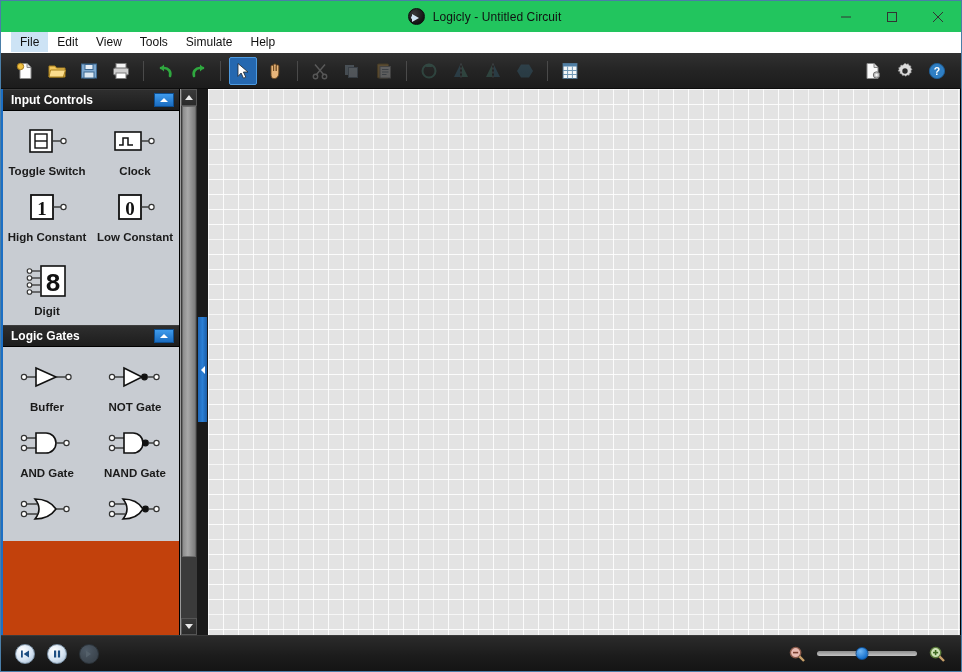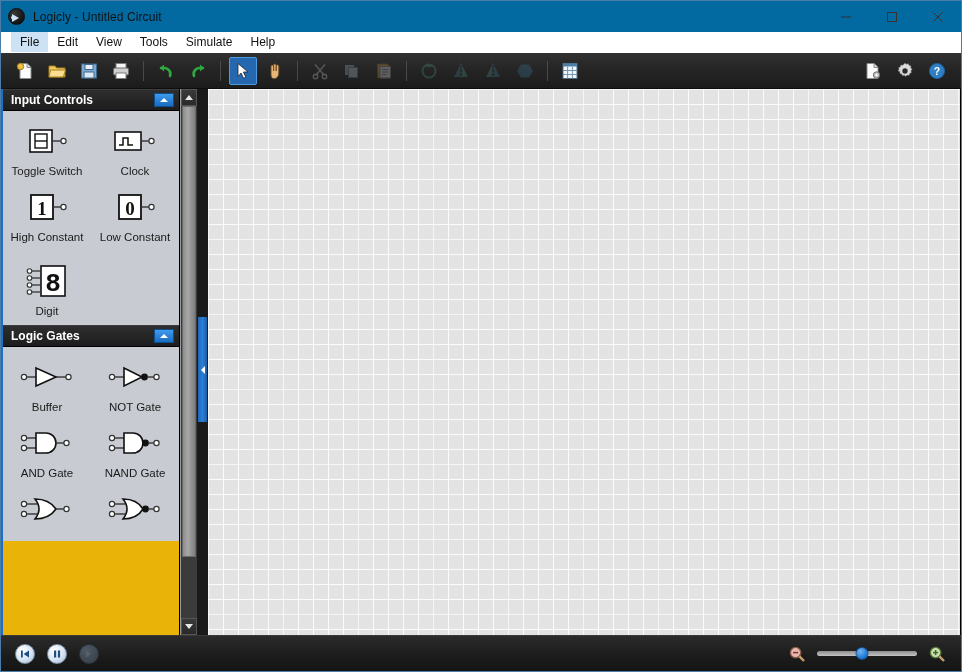--- a/index.html
+++ b/index.html
@@ -13,23 +13,24 @@
     width: 962px; height: 672px;
     display: flex; flex-direction: column;
     background: #1f1f1f;
     border: 1px solid #4a7ea8;
     position: relative;
   }
 
   
   .titlebar {
     height: 31px; min-height: 31px;
-    background: #0369a1;
+    background: #22c55e;
     display: flex; align-items: center;
     position: relative;
+    justify-content: center;
   }
   .title-left { display: flex; align-items: center; padding-left: 7px; }
   .app-logo {
     width: 17px; height: 17px; border-radius: 50%;
     background: radial-gradient(circle at 35% 32%, #3a3a3a 0%, #141414 70%);
     position: relative; margin-right: 8px;
     border: 1px solid #0c0c0c;
   }
   .app-logo::before {
     content: ""; position: absolute; left: 3px; top: 5px;
@@ -103,21 +104,21 @@
   .body {
     flex: 1;
     display: flex;
     min-height: 0;
     background: #111;
   }
 
   
   .sidebar {
     width: 179px; min-width: 179px;
-    background: #eab308;
+    background: #c2410c;
     border-right: 1px solid #000;
     border-left: 2px solid #1c6fc4;
     display: flex; flex-direction: column;
     overflow: hidden;
     position: relative;
   }
   .panel-header {
     height: 22px; min-height: 22px;
     background: linear-gradient(180deg, #2e2e2e 0%, #1d1d1d 100%);
     display: flex; align-items: center;
@@ -152,20 +153,21 @@
     padding: 4px 0 6px 0;
   }
   .item-icon {
     height: 40px;
     display: flex; align-items: center; justify-content: center;
   }
   .item-label {
     font-size: 11.5px; color: #1a1a1a;
     margin-top: 4px; text-align: center;
     white-space: nowrap;
+    font-weight: bold;
   }
 
   
   .sb-scroll {
     width: 17px; min-width: 17px;
     background: #d7d7d7;
     display: flex; flex-direction: column;
     border-left: 1px solid #9a9a9a;
   }
   .sb-arrow {

